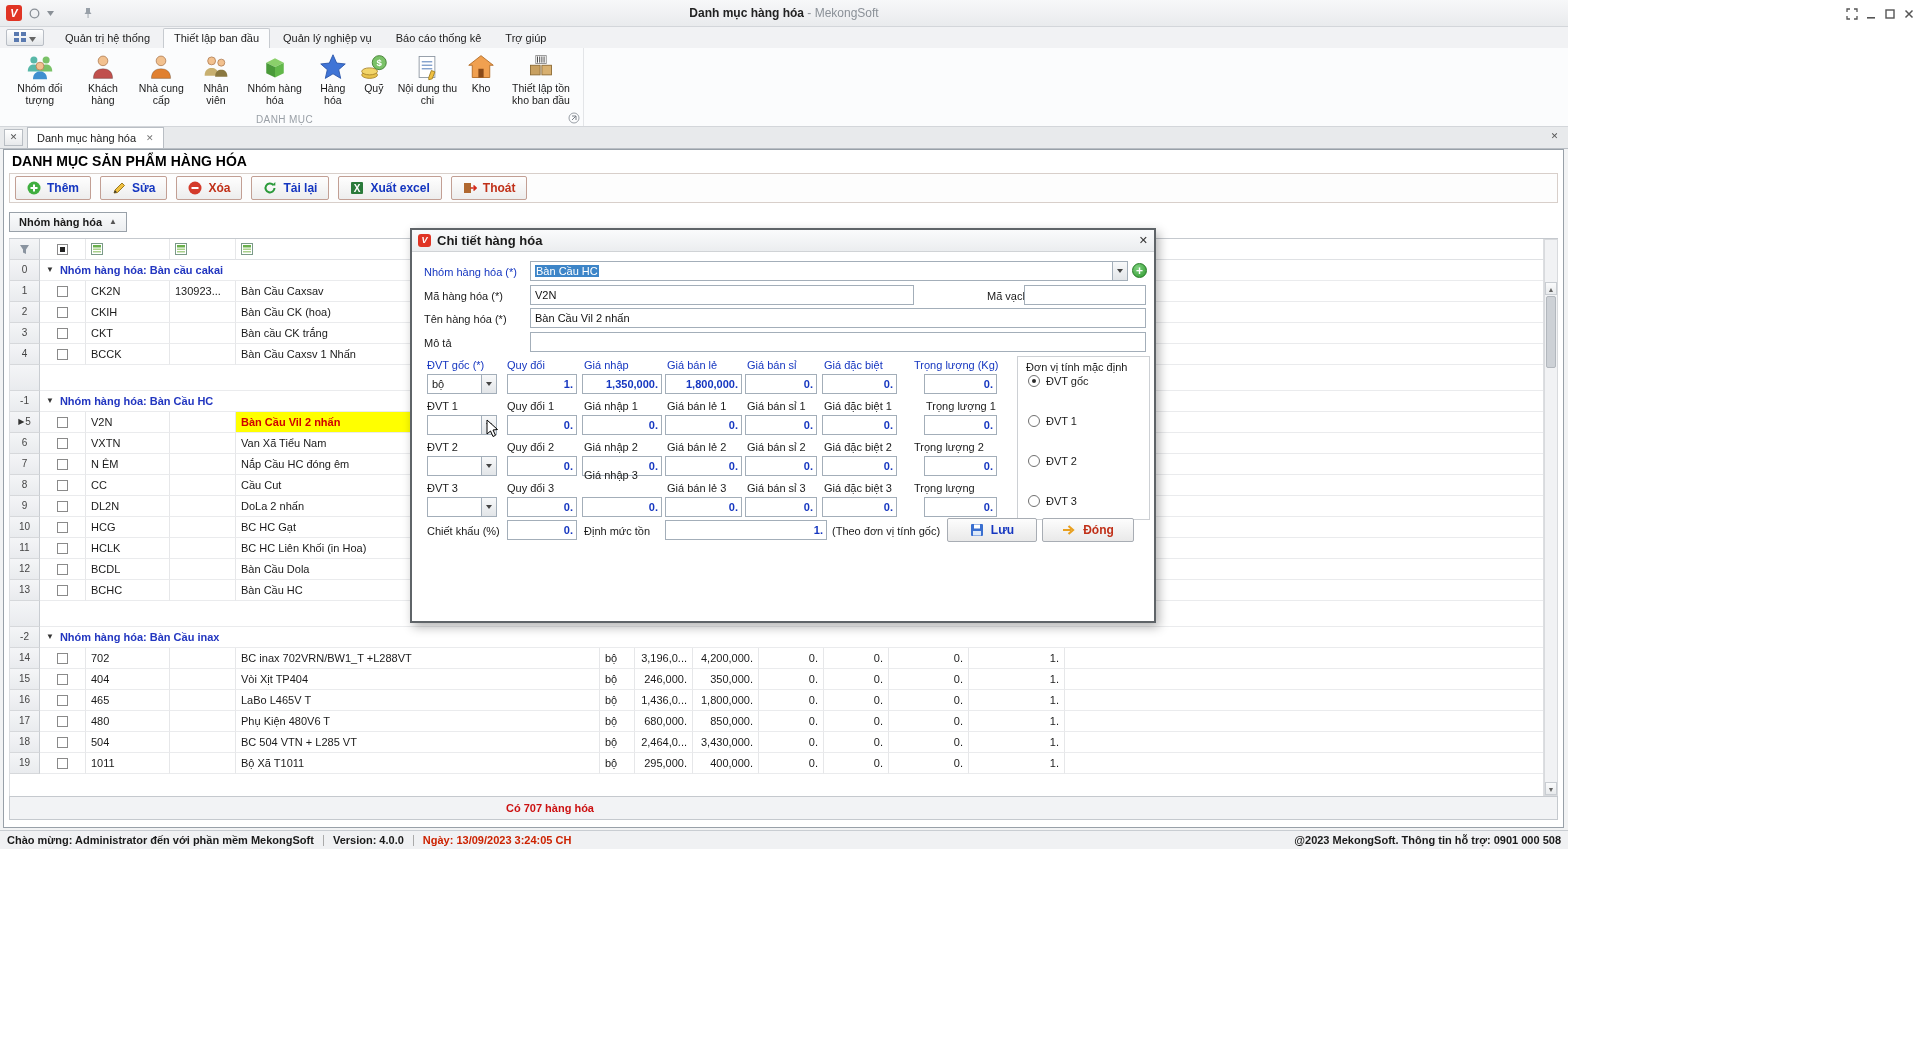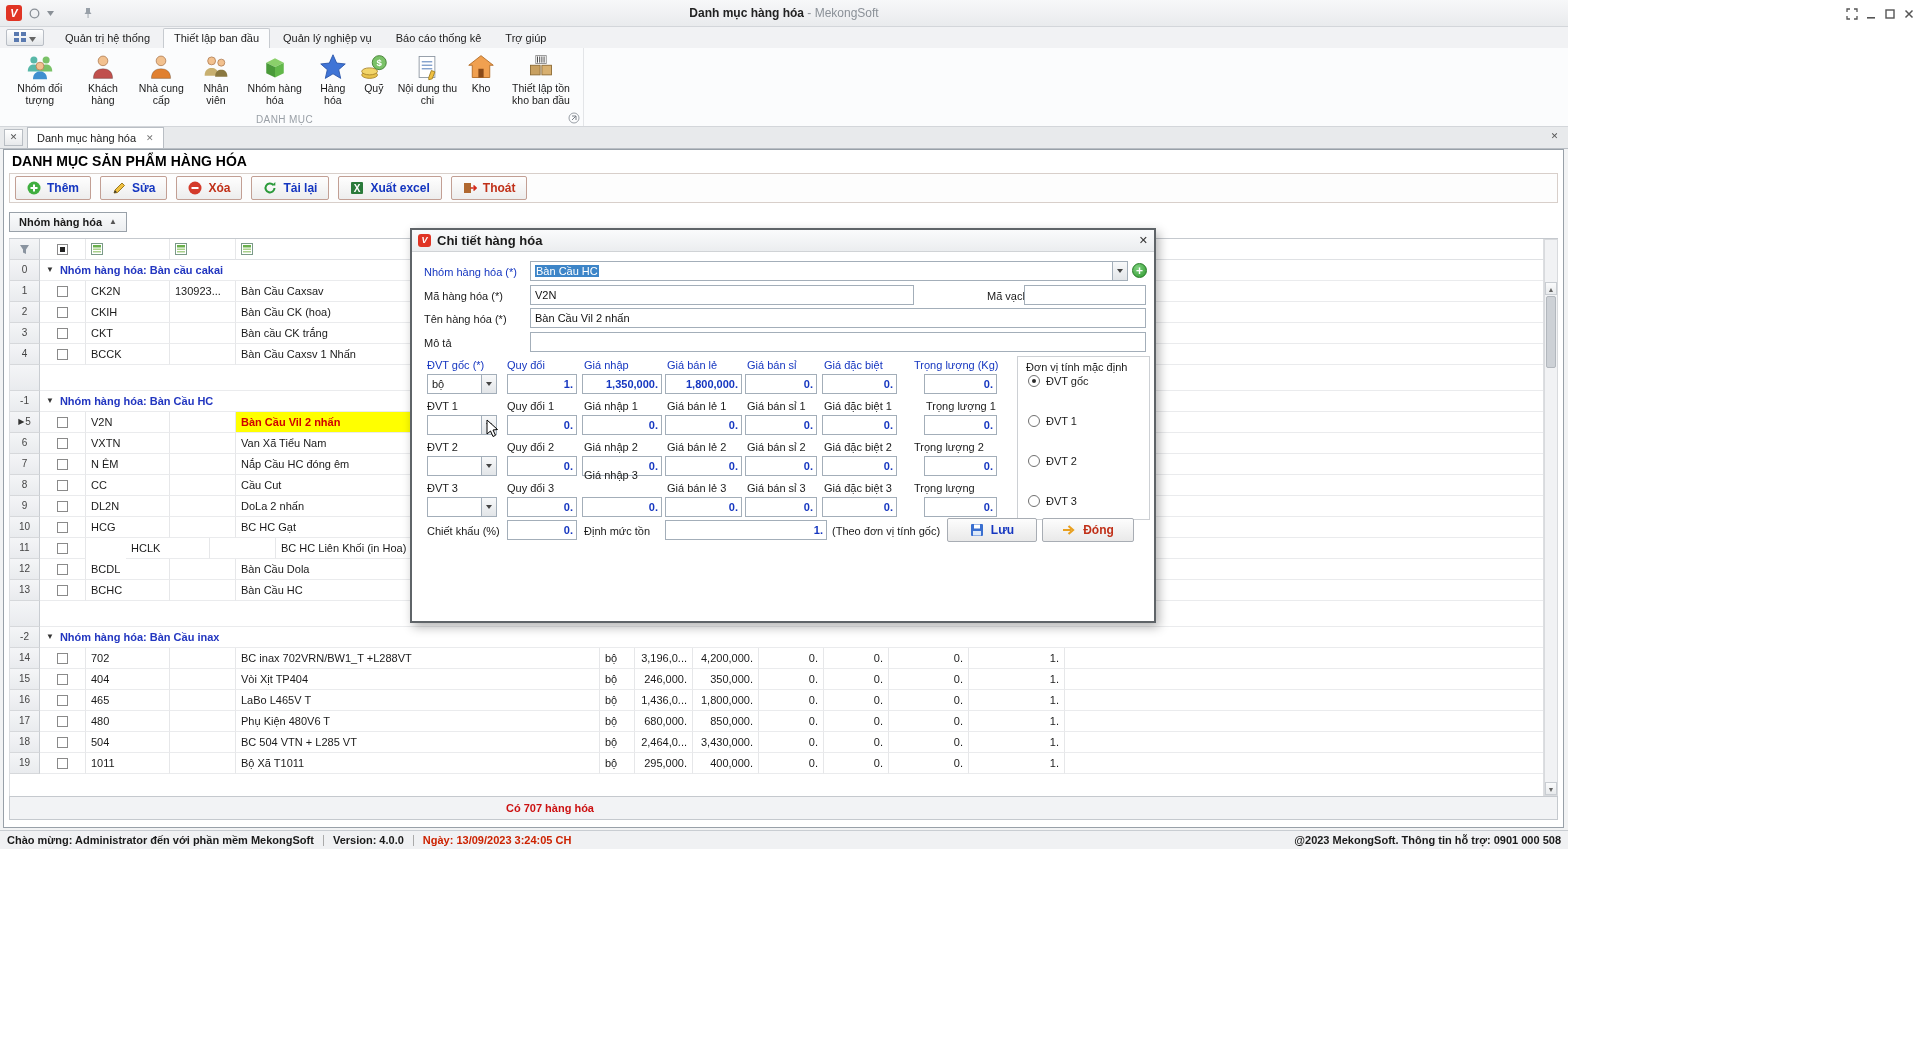--- a/index.html
+++ b/index.html
@@ -606,21 +606,21 @@
             <div class="gcell num" style="width: 96px;"></div>
             <div class="gcell hfill"></div>
           </div>
           <div class="grow">
             <div class="rowhead">
               <span>11</span>
             </div>
             <div class="gcell ccell" style="width: 46px;">
               <span class="cbx"></span>
             </div>
-            <div class="gcell " style="width: 84px; margin-left: 40px;">HCLK</div>
+            <div class="gcell " style="width: 84px;">HCLK</div>
             <div class="gcell " style="width: 66px;"></div>
             <div class="gcell " style="width: 364px;">BC HC Liên Khối (in Hoa)</div>
             <div class="gcell " style="width: 35px;"></div>
             <div class="gcell num" style="width: 58px;"></div>
             <div class="gcell num" style="width: 66px;"></div>
             <div class="gcell num" style="width: 65px;"></div>
             <div class="gcell num" style="width: 65px;"></div>
             <div class="gcell num" style="width: 80px;"></div>
             <div class="gcell num" style="width: 96px;"></div>
             <div class="gcell hfill"></div>

